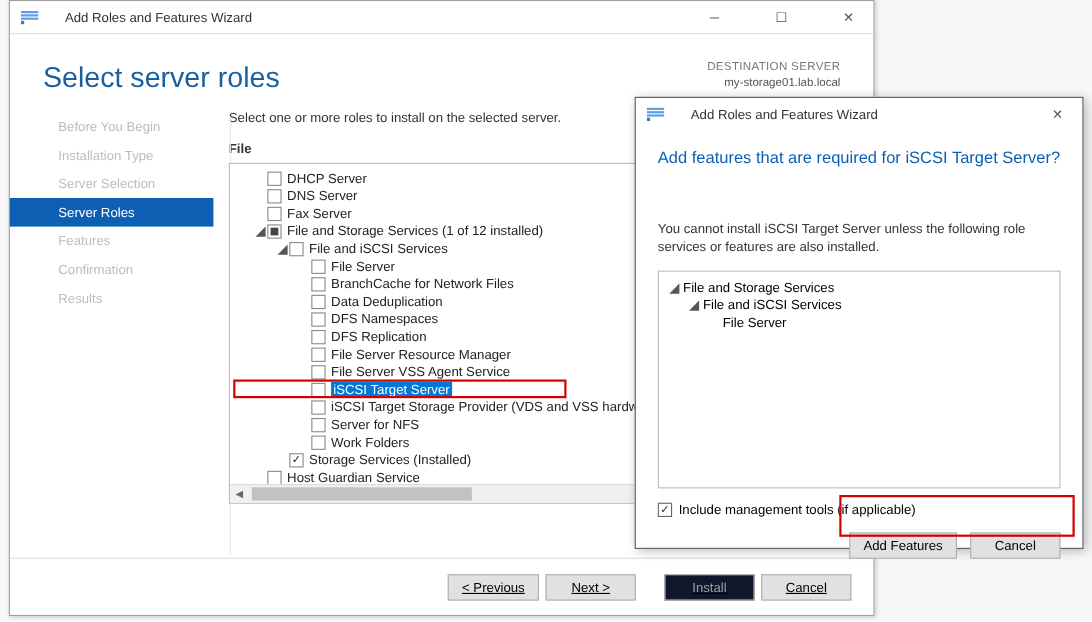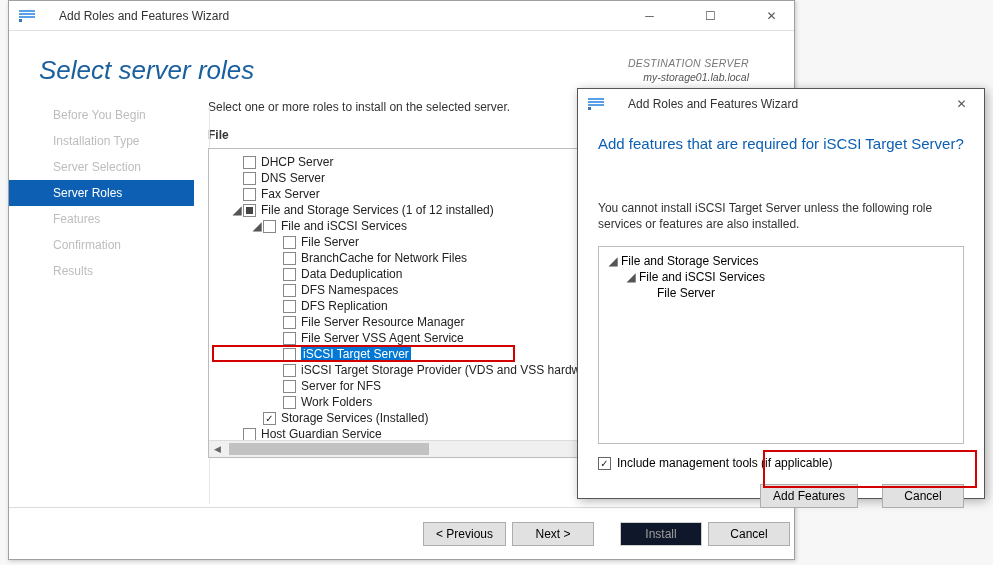--- a/index.html
+++ b/index.html
@@ -21,23 +21,22 @@
     border-bottom: 1px solid #e0e0e0;
     font-size: 12px;
     gap: 16px;
   }
   .titlebar .icon { width: 16px; height: 16px; margin: 0 8px 0 10px; }
   .titlebar .title { flex: 1; color: #333; }
   .winbtn { width: 45px; height: 30px; display: flex; align-items: center; justify-content: center; color: #555; }
 
   .header-row {
     display: flex;
-    padding: 24px 45px 10px 30px;
-    align-items: center;
-    font-style: italic;
+    padding: 24px 30px 10px 30px;
+    align-items: flex-start;
   }
   .page-title { font-size: 26px; font-weight: 300; color: #1a5f9e; flex: 1; }
   .dest { text-align: right; font-size: 10.5px; color: #555; line-height: 1.3; }
   .dest .lbl { color: #777; letter-spacing: 0.3px; }
 
   .body-row { display: flex; padding: 0 0 0 30px; height: 395px; }
   .steps { width: 155px; padding-top: 6px; }
   .step {
     font-size: 12px; color: #bdbdbd; padding: 6px 10px 6px 14px; cursor: default;
   }
@@ -68,21 +67,21 @@
   .sb-h { position: absolute; left: 0; right: 17px; bottom: 0; height: 17px; background: #f0f0f0; border-top: 1px solid #dcdcdc; }
   .sb-h .thumb { position: absolute; top: 2px; bottom: 2px; left: 20px; width: 200px; background: #c2c2c2; }
   .sb-h .arr { position: absolute; top: 0; bottom: 0; width: 17px; display:flex;align-items:center;justify-content:center;color:#666;font-size:9px; }
   .sb-h .arr.l { left: 0; } .sb-h .arr.r { right: 0; }
   .sb-corner { position:absolute; right:0; bottom:0; width:17px; height:17px; background:#f0f0f0; border-left:1px solid #dcdcdc; border-top:1px solid #dcdcdc;}
 
   .button-row {
     position: absolute; left: 0; right: 0; bottom: 0; height: 52px;
     border-top: 1px solid #dcdcdc;
     display: flex; justify-content: flex-end; align-items: center;
-    padding-right: 4px; gap: 6px;
+    padding-right: 20px; gap: 6px; text-decoration: underline;
   }
   .btn {
     min-width: 82px; height: 24px; font-size: 12px;
     background: #e1e1e1; border: 1px solid #adadad;
     display: inline-flex; align-items: center; justify-content: center;
     padding: 0 12px; cursor: default;
   }
   .btn.disabled { color: #9e9e9e; background: #0f172a; border-color: #cfcfcf; }
   .btn.gap { margin-left: 20px; }
 
@@ -99,21 +98,21 @@
   .dialog .titlebar { border-bottom: none; }
   .dialog .content { padding: 10px 20px 14px 20px; }
   .dialog .q { color: #0d5fb3; font-size: 15px; margin-bottom: 16px; margin-top: 6px; }
   .dialog .msg { color: #333; margin-bottom: 14px; line-height: 1.35; margin-top: 48px; }
   .dialog .tree { border: 1px solid #bcbcbc; height: 198px; padding: 6px 8px; }
   .dialog .tree .r { display: flex; align-items: center; height: 16px; }
   .dialog .tw2 { width: 12px; text-align:center; color:#555; font-size:12px; margin-right:2px;}
   .dialog .include { display:flex; align-items:center; margin: 12px 0 14px 0; }
   .dialog .include .cb { width:13px;height:13px;border:1px solid #666;margin-right:6px;display:inline-flex;align-items:center;justify-content:center;}
   .dialog .include .cb::after{content:"✓";font-size:10px;color:#222;}
-  .dialog .btns { display:flex; justify-content:flex-end; gap:24px; }
+  .dialog .btns { display:flex; justify-content:flex-end; gap:12px; }
   .red-box-2 { position:absolute; border:2px solid #d30000; left:185px; bottom:10px; width:214px; height:38px; pointer-events:none; }
 
   svg.flag { width:16px; height:16px; }
 </style>
 </head>
 <body>
 
 <div class="window">
   <div class="titlebar">
     <span class="icon">

